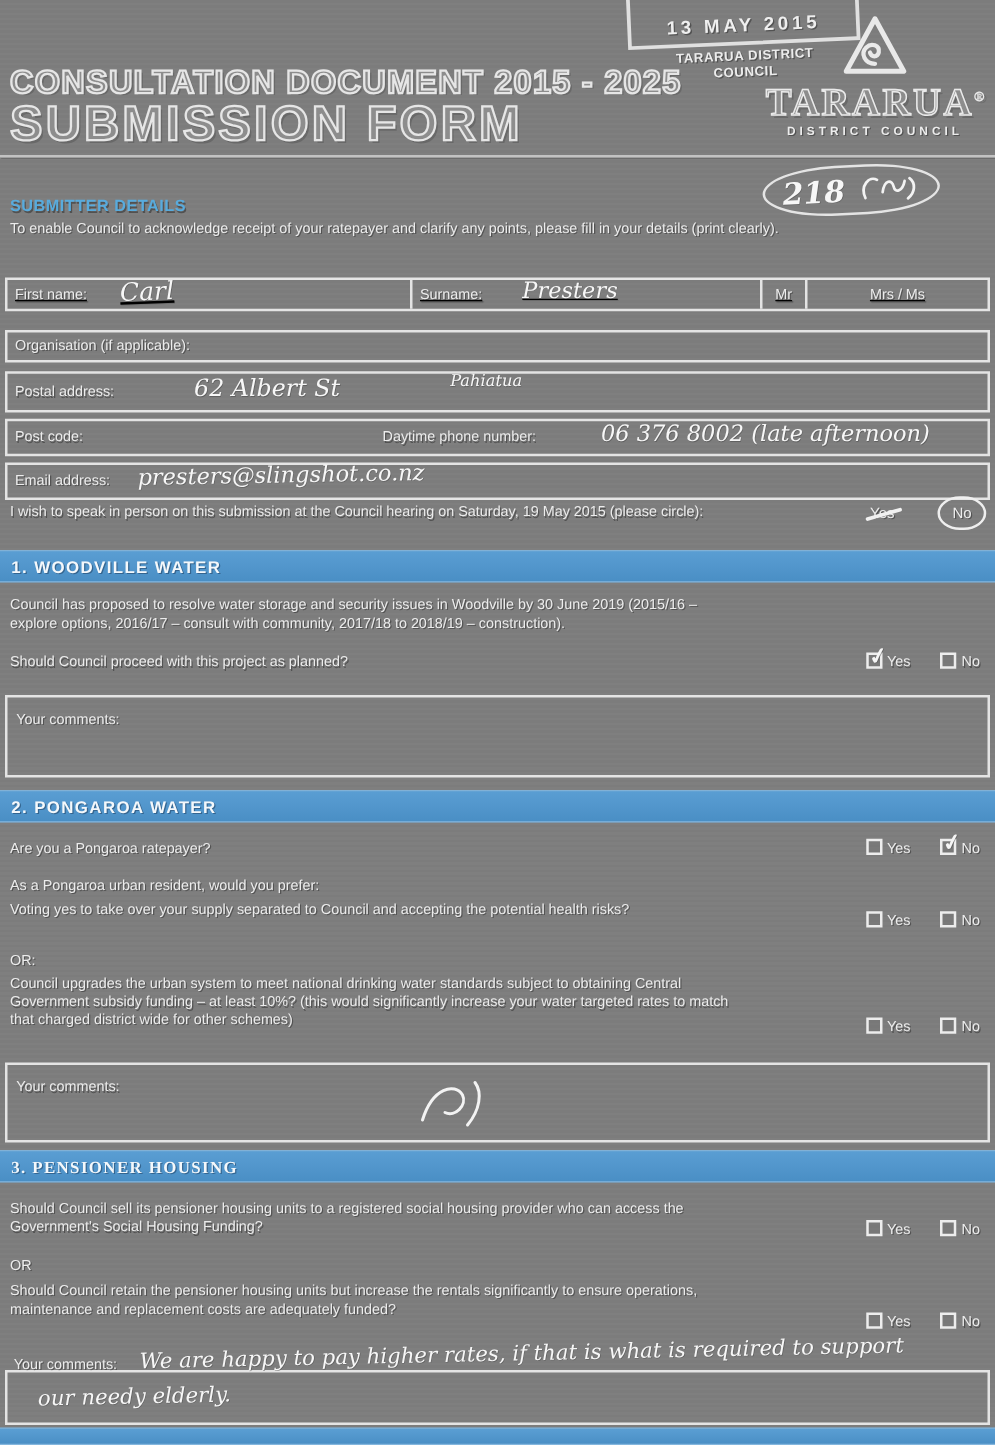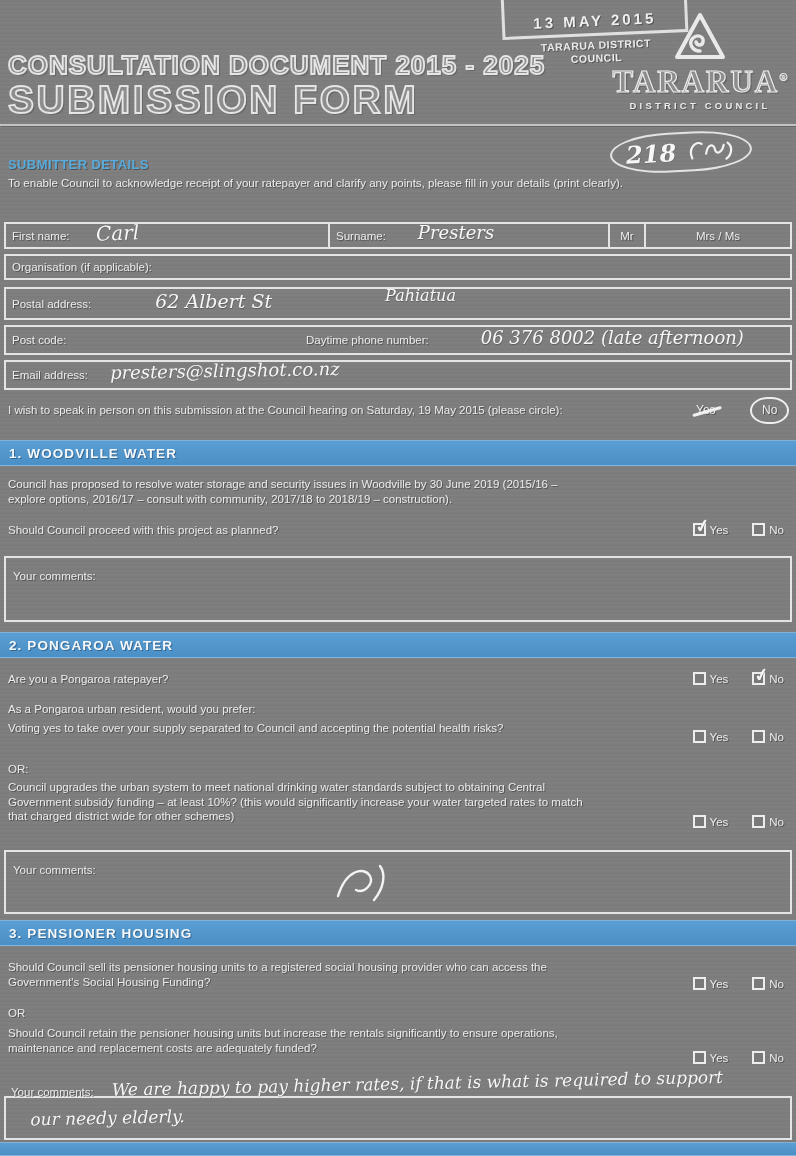--- a/index.html
+++ b/index.html
@@ -60,40 +60,40 @@
 
   
   .sub-head {
     position:absolute; left:8px; top:157px; font-size:13px; font-weight:bold; letter-spacing:0.4px;
     color:#58abdd; text-shadow:1px 1px 0 rgba(45,45,45,0.55);
   }
   .sub-intro { position:absolute; left:8px; top:176px; width:680px; font-size:11.5px; line-height:14px; }
 
   .details { position:absolute; left:4px; top:222px; width:788px; }
   .row { display:flex; border:2px solid #e4e4e4; background:rgba(128,128,128,0.12); align-items:stretch; }
-  .r1 { height:27px; margin-bottom:5px; }
+  .r1 { height:27px; margin-bottom:15px;text-decoration:underline; }
   .r2 { height:26px; margin-bottom:7px; }
   .r3 { height:33px; margin-bottom:5px; }
   .r4 { height:30px; margin-bottom:5px; }
   .r5 { height:30px; }
   .cell { display:flex; align-items:center; padding-left:6px; overflow:visible; white-space:nowrap; }
   .c-a { width:324px; border-right:2px solid #e4e4e4; }
   .c-b { width:280px; border-right:2px solid #e4e4e4; }
   .c-c { width:36px;  border-right:2px solid #e4e4e4; justify-content:center; padding-left:0; }
   .c-d { flex:1; justify-content:center; padding-left:0; }
   .c-pc { width:294px; }
   .c-ph { flex:1; }
   .full { width:100%; }
   .lbl { font-size:11.5px; }
 
   .hv { position:relative; top:-3px; font-size:18px; white-space:nowrap; }
   .hv-fn { font-size:20px; margin-left:26px; display:inline-block; transform:rotate(-2deg); }
   .hv-sn { font-size:18px; margin-left:32px; }
   .hv-addr { font-size:19px; margin-left:64px; }
-  .hv-town { font-size:16px; margin-left:113px; top:-8px; }
+  .hv-town { font-size:13px; margin-left:88px; top:-8px; }
   .hv-ph { font-size:18px; margin-left:52px; }
   .hv-em { font-size:18px; margin-left:22px; top:-5px; display:inline-block; transform:rotate(-1deg); }
 
   
   .hearing { position:absolute; left:8px; top:404px; width:784px; font-size:11.5px; white-space:nowrap; }
   .h-yes { position:absolute; left:688px; top:-1px; font-size:12px; }
   .struck::after {
     content:""; position:absolute; left:-4px; top:7px; width:30px; height:2.5px;
     background:#f1f1f1; transform:rotate(-16deg); border-radius:2px;
   }
@@ -103,21 +103,21 @@
   }
 
   
   .banner {
     position:absolute; left:0; width:796px; height:26px; line-height:26px; padding-left:9px;
     background:linear-gradient(#5a9ed3, #4a8fc5);
     border-top:1px solid rgba(255,255,255,0.3); border-bottom:1px solid rgba(255,255,255,0.25);
     color:#f4f8fb; font-weight:bold; font-size:13.5px; letter-spacing:1.1px;
     text-shadow:1px 1px 0 rgba(35,70,105,0.6);
   }
-  .b1 { top:440px; } .b2 { top:632px; } .b3 { top:920px; }
+  .b1 { top:440px; } .b2 { top:632px; } .b3 { top:920px;font-family:Liberation Serif, serif; }
   .b4 { top:1142px; height:14px; line-height:18px; overflow:hidden; }
 
   .body-txt { position:absolute; left:8px; font-size:11.5px; line-height:14.5px; }
   .s1-body { top:477px; width:565px; }
 
   .qrow { position:absolute; left:8px; width:782px; }
   .qtext { display:inline-block; width:575px; font-size:11.5px; line-height:14.5px; vertical-align:top; }
   .s1-q  { top:523px; }  .s1-q  .yn { top:-3px; }
   .s2-q1 { top:672px; }  .s2-q1 .yn { top:-3px; }
   .s2-in { top:702px; }

